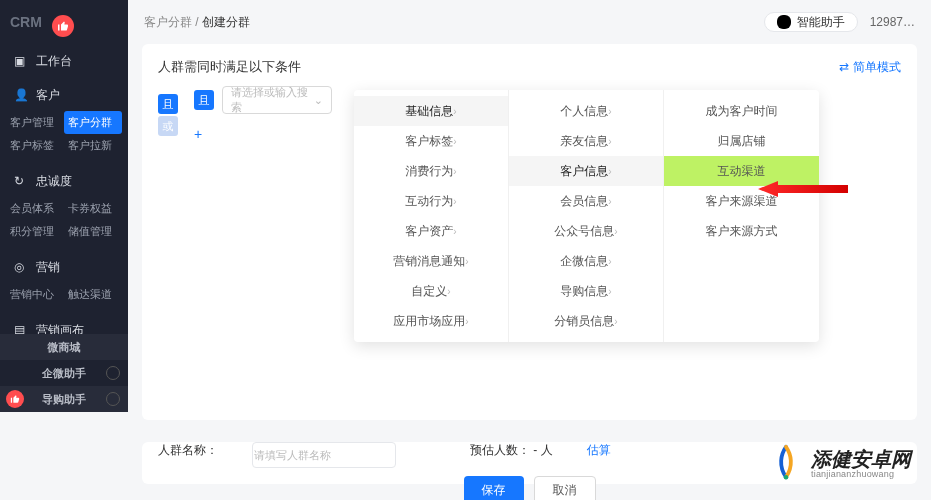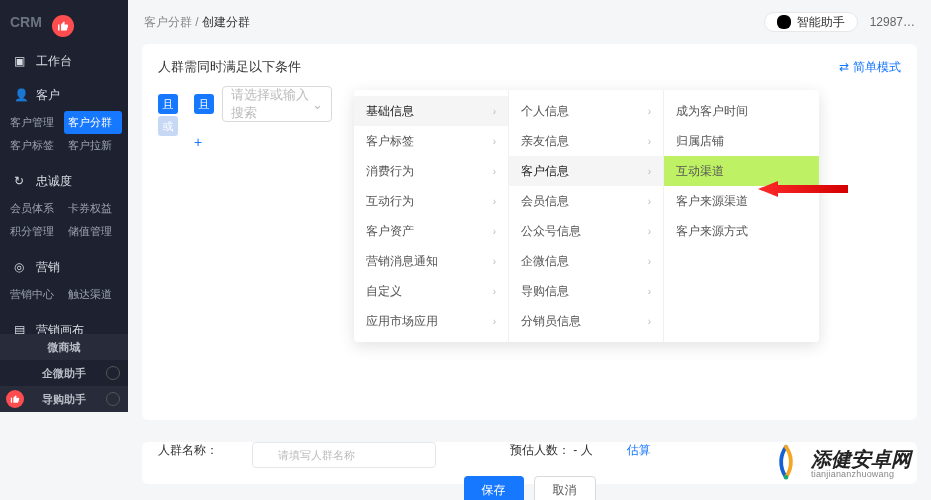--- a/index.html
+++ b/index.html
@@ -32,37 +32,37 @@
 
 .card { margin: 0 14px; background: #fff; border-radius: 6px; padding: 14px 16px 0; position: relative; height: 376px; }
 .card-head { display: flex; justify-content: space-between; align-items: center; font-size: 13px; margin-bottom: 10px; }
 .card-head a { color: #1677ff; font-size: 12px; text-decoration: none; display: flex; align-items: center; gap: 4px; }
 .rule-area { position: relative; padding-left: 6px; }
 .and-strip { position: absolute; left: 0; top: 8px; width: 16px; height: 40px; }
 .and-tag { width: 20px; height: 20px; background: #1677ff; color: #fff; font-size: 11px; display: flex; align-items: center; justify-content: center; border-radius: 3px; }
 .or-tag { width: 20px; height: 20px; background: #c7d8f5; color: #fff; font-size: 11px; display: flex; align-items: center; justify-content: center; border-radius: 3px; margin-top: 2px; }
 .row1 { margin-left: 30px; display: flex; align-items: center; gap: 8px; }
 .and-tag2 { width: 20px; height: 20px; background: #1677ff; color: #fff; font-size: 11px; display: flex; align-items: center; justify-content: center; border-radius: 3px; }
-.sel-input { width: 110px; height: 36px; border: 1px solid #d9d9d9; border-radius: 4px; display: flex; align-items: center; justify-content: space-between; padding: 0 8px; font-size: 13px; color: #bbb; }
+.sel-input { width: 110px; height: 28px; border: 1px solid #d9d9d9; border-radius: 4px; display: flex; align-items: center; justify-content: space-between; padding: 0 8px; font-size: 11px; color: #bbb; }
 .plus { margin-left: 30px; margin-top: 12px; color: #1677ff; font-size: 14px; }
 
 .dropdown { position: absolute; left: 226px; top: 90px; display: flex; background: #fff; box-shadow: 0 4px 16px rgba(0,0,0,.12); border-radius: 4px; overflow: hidden; z-index: 20; }
 .dcol { width: 155px; padding: 6px 0; border-right: 1px solid #f0f0f0; }
 .dcol:last-child { border-right: 0; }
-.ditem { height: 30px; display: flex; align-items: center; justify-content: space-between; padding: 0 12px; font-size: 12px; color: #555; cursor: pointer; }
+.ditem { height: 30px; display: flex; align-items: center; justify-content: center; padding: 0 12px; font-size: 12px; color: #555; cursor: pointer; }
 .ditem.active { background: #f5f5f5; color: #222; font-weight: 500; }
 .ditem.highlight { background: #bef264; font-family: Liberation Serif, serif; }
 .ditem .chev { color: #bbb; font-size: 10px; }
 
 .arrow-ann { position: absolute; left: 630px; top: 178px; z-index: 30; }
 .arrow-ann svg { width: 90px; height: 22px; }
 
 .footer { position: absolute; left: 128px; bottom: 0; right: 0; height: 58px; background: #f5f6f8; }
 .foot-inner { margin: 0 14px; background: #fff; border-radius: 6px; height: 42px; display: flex; align-items: flex-start; padding: 0 16px; gap: 34px; font-size: 12px; }
-.foot-inp { width: 184px; height: 26px; border: 1px solid #e5e7eb; border-radius: 4px; padding: 0 25px; font-size: 11px; color: #bbb; display: flex; align-items: center; }
+.foot-inp { width: 144px; height: 26px; border: 1px solid #e5e7eb; border-radius: 4px; padding: 0 1px; font-size: 11px; color: #bbb; display: flex; align-items: center; }
 .est-link { color: #1677ff; cursor: pointer; }
 .btns { position: absolute; left: 50%; transform: translateX(-50%); bottom: -4px; display: flex; gap: 10px; }
 .btn { height: 28px; padding: 0 18px; border-radius: 4px; font-size: 12px; display: flex; align-items: center; cursor: pointer; }
 .btn-primary { background: #1677ff; color: #fff; }
 .btn-default { background: #fff; border: 1px solid #d9d9d9; color: #555; }
 
 .watermark { position: absolute; right: 20px; bottom: 16px; display: flex; align-items: center; gap: 6px; z-index: 40; }
 .wm-logo svg { width: 38px; height: 38px; }
 .wm-txt { display: flex; flex-direction: column; line-height: 1.1; }
 .wm-cn { font-size: 20px; font-weight: 700; color: #222; font-style: italic; }

